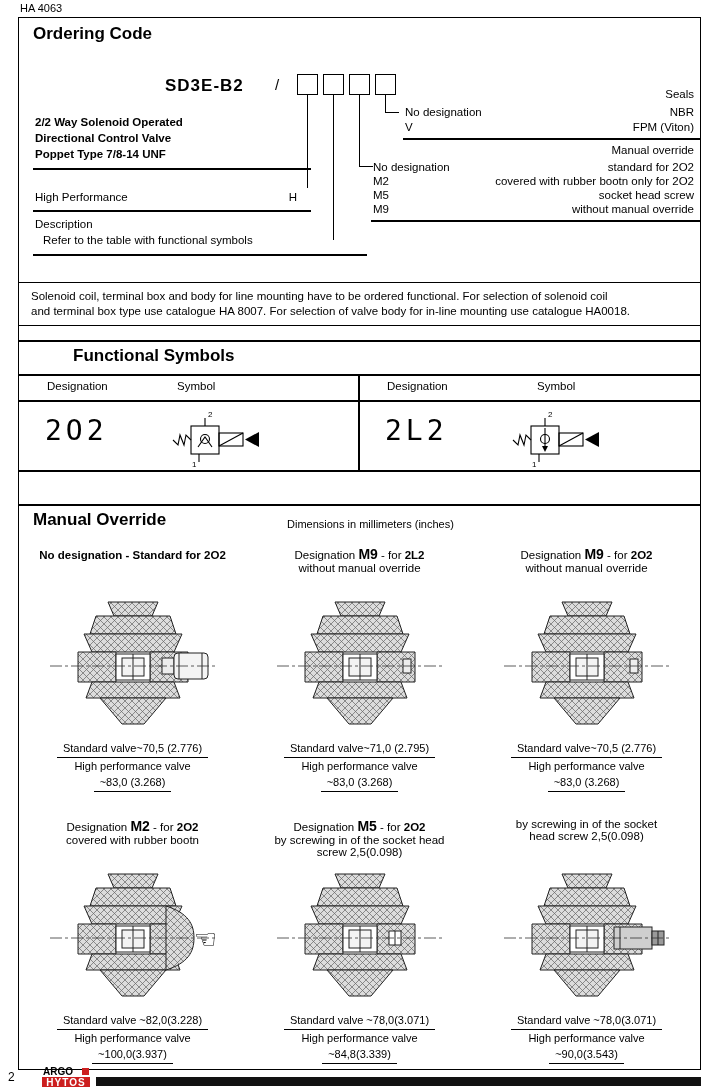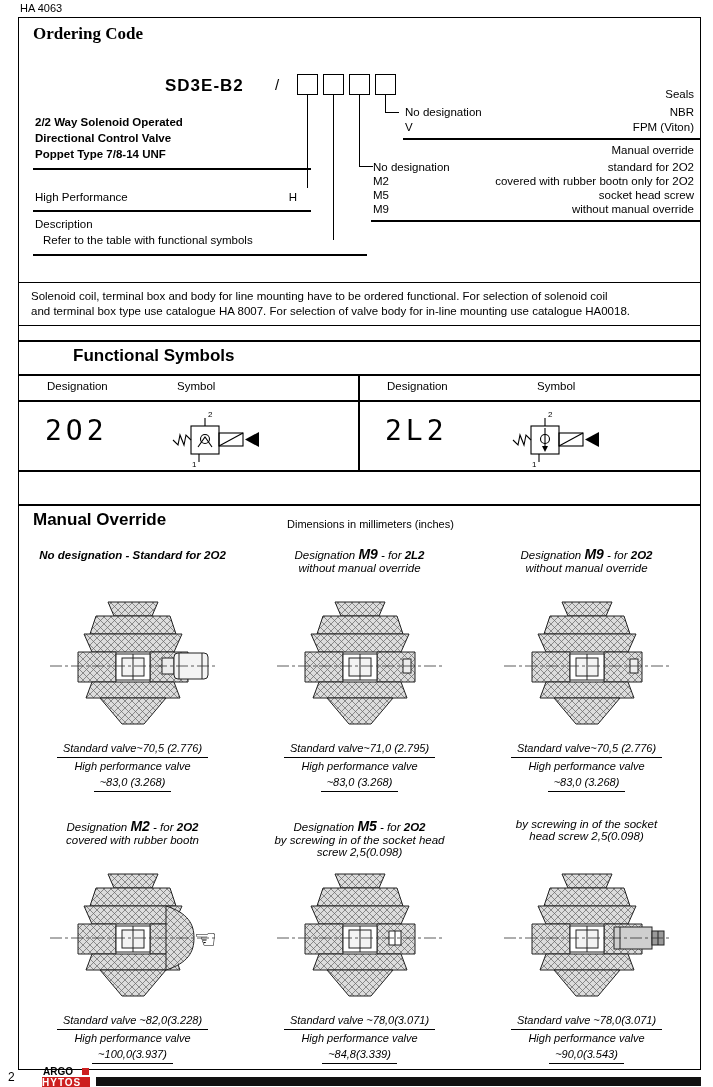--- a/index.html
+++ b/index.html
@@ -32,54 +32,54 @@
   
   #fs-title { left:14px; top:328px;margin-left:40px; }
   .fs-h { position:absolute; top:362px; }
   #fs-des-1 { left:26px; top:396px; font-family:"DejaVu Sans Mono",monospace; font-size:28px; letter-spacing:4px; }
   #fs-des-2 { left:366px; top:396px; font-family:"DejaVu Sans Mono",monospace; font-size:28px; letter-spacing:4px; }
   .fs-sym { position:absolute; top:388px; }
   
   #ovr-title { left:14px; top:492px; }
   #ovr-sub { left:268px; top:500px; font-size:11px; }
   #figures { left:0; top:528px; width:100%; display:grid;
-             grid-template-columns:1fr 1fr 1fr; grid-template-rows:272px 246px;font-style:italic; }
+             grid-template-columns:1fr 1fr 1fr; grid-template-rows:272px 246px; }
   .fig { text-align:center; }
   .fig-top { min-height:48px; }
   .fig-head .code { font-weight:bold; font-size:14px; }
   .fig-head .tail { font-weight:bold; }
   .valve { width:170px; height:140px; margin:2px auto 4px; }
   .dim { font-size:11px; line-height:16px; }
   .dim-u { display:table; margin:0 auto; border-bottom:1px solid #000; padding:0 6px 1px; }
   
   #page-num { left:8px; top:1070px; font-size:12px; }
   #logo { left:42px; top:1066px; width:48px; font-size:10px; font-weight:bold; }
   #logo .logo-top { display:flex; justify-content:space-between; align-items:center; padding:0 1px; }
   #logo .logo-sq { width:7px; height:7px; background:#cc1f1f; }
-  #logo .logo-bottom { background:#cc1f1f; color:#fff; letter-spacing:1px; }
+  #logo .logo-bottom { background:#cc1f1f; color:#fff; text-align:center; letter-spacing:1px; }
   #footer-bar { left:96px; top:1077px; width:605px; height:9px; background:#111; }
   svg text { font-family:"Liberation Sans","DejaVu Sans",sans-serif; }
 </style>
 </head>
 <body>
 
 <svg width="0" height="0" style="position:absolute" aria-hidden="true">
   <defs>
     <pattern id="xh" width="7" height="7" patternUnits="userSpaceOnUse">
       <rect width="7" height="7" fill="#dcdcdc"></rect>
       <path d="M0,0 L7,7 M7,0 L0,7" stroke="#666" stroke-width="0.7"></path>
     </pattern>
   </defs>
 </svg>
 
 <div class="abs" id="doc-code">HA 4063</div>
 
 <div class="abs" id="main">
 
-  <div class="sec-title" style="left:14px; top:6px;font-family:Liberation Serif, serif;">Ordering Code</div>
+  <div class="sec-title" style="left:14px; top:6px;">Ordering Code</div>
 
   <div class="abs" id="oc-basecode">SD3E-B2</div>
   <div class="abs" id="oc-slash">/</div>
   <div class="code-box" style="left:278px;"></div>
   <div class="code-box" style="left:304px;"></div>
   <div class="code-box" style="left:330px;"></div>
   <div class="code-box" style="left:356px;"></div>
 
   <div class="conn-v" style="left:288px; top:77px; height:93px;"></div>
   <div class="conn-v" style="left:314px; top:77px; height:145px;"></div>

